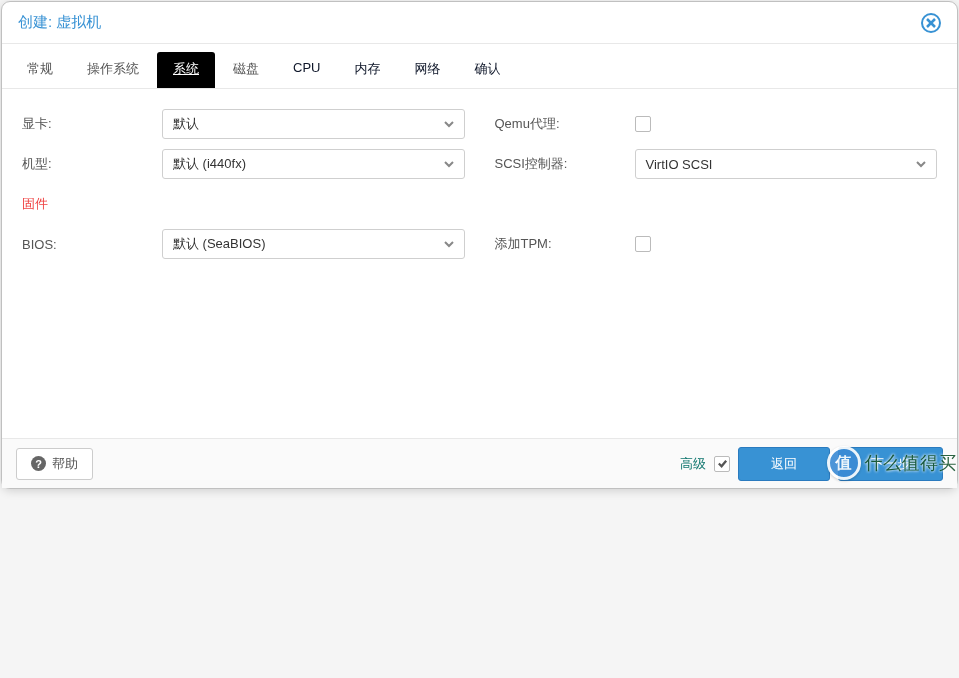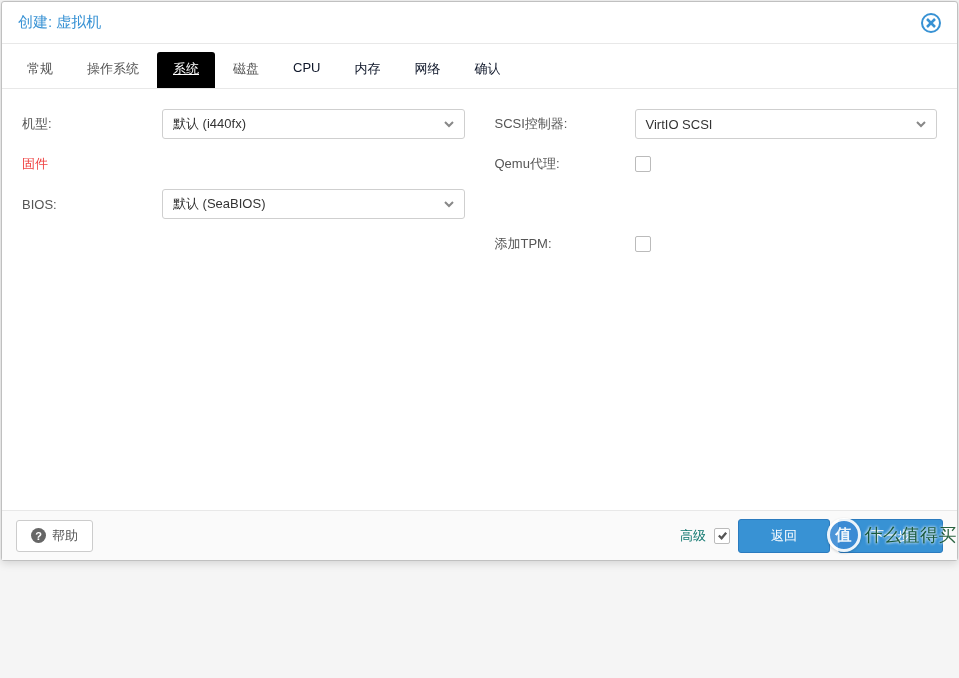--- a/index.html
+++ b/index.html
@@ -11,25 +11,25 @@
       font-family: "Helvetica Neue", Arial, "PingFang SC", "Microsoft YaHei", sans-serif;
       font-size: 13px;
       color: #333;
       background: #f5f5f5;
       width: 959px;
       height: 678px;
       overflow: hidden;
     }
     .dialog {
       width: 957px;
-      height: 560px;
+      height: 488px;
       margin: 1px;
       background: #fff;
       border: 1px solid #c0c0c0;
-      border-radius: 3px;
+      border-radius: 9px;
       box-shadow: 0 2px 10px rgba(0,0,0,0.15);
       display: flex;
       flex-direction: column;
       position: relative;
     }
     .dialog-header {
       height: 42px;
       padding: 0 16px;
       display: flex;
       align-items: center;
@@ -261,20 +261,29 @@
     <div class="tab">磁盘</div>
     <div class="tab disabled">CPU</div>
     <div class="tab disabled">内存</div>
     <div class="tab disabled">网络</div>
     <div class="tab disabled">确认</div>
   </div>
 
   <div class="content">
     <div class="col">
 
+      <div class="form-row">
+        <div class="form-label">显卡:</div>
+        <div class="combo">
+          <span>默认</span>
+          <span class="combo-arrow"><svg viewBox="0 0 10 10">
+                <polyline points="1,3 5,7 9,3"></polyline>
+              </svg></span>
+        </div>
+      </div>
 
       <div class="form-row">
         <div class="form-label">机型:</div>
         <div class="combo">
           <span>默认 (i440fx)</span>
           <span class="combo-arrow"><svg viewBox="0 0 10 10">
                 <polyline points="1,3 5,7 9,3"></polyline>
               </svg></span>
         </div>
       </div>
@@ -289,32 +298,32 @@
                 <polyline points="1,3 5,7 9,3"></polyline>
               </svg></span>
         </div>
       </div>
 
     </div>
 
     <div class="col">
 
       <div class="form-row">
+        <div class="form-label">Qemu代理:</div>
+        <div class="checkbox"></div>
+      </div>
+
+      <div class="form-row">
         <div class="form-label">SCSI控制器:</div>
         <div class="combo">
           <span>VirtIO SCSI</span>
           <span class="combo-arrow"><svg viewBox="0 0 10 10">
                 <polyline points="1,3 5,7 9,3"></polyline>
               </svg></span>
         </div>
-      </div>
-
-      <div class="form-row">
-        <div class="form-label">Qemu代理:</div>
-        <div class="checkbox"></div>
       </div>
 
       <div class="form-section-label"></div>
 
       <div class="form-row">
         <div class="form-label">添加TPM:</div>
         <div class="checkbox"></div>
       </div>
 
     </div>

